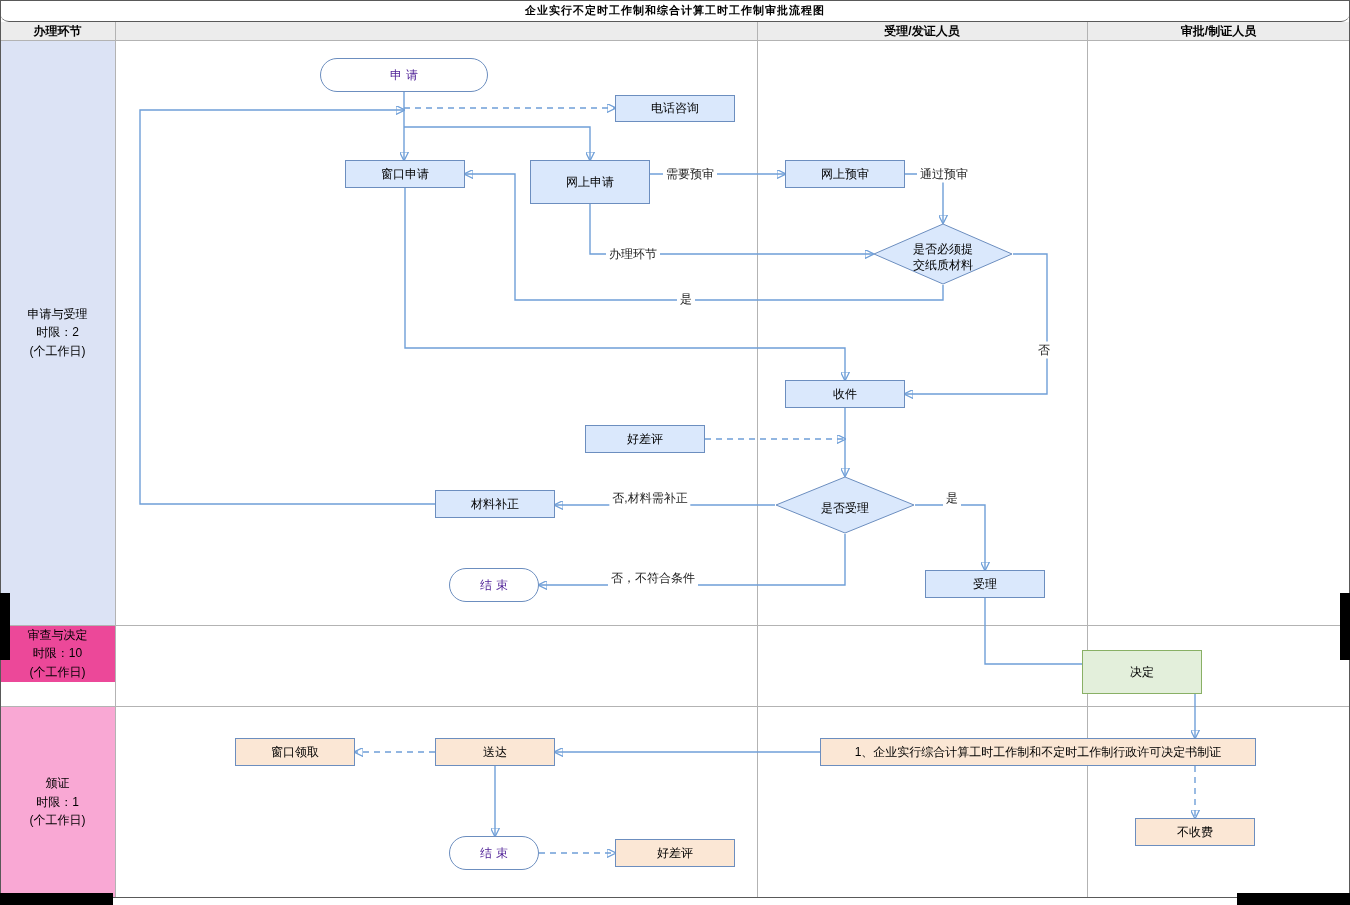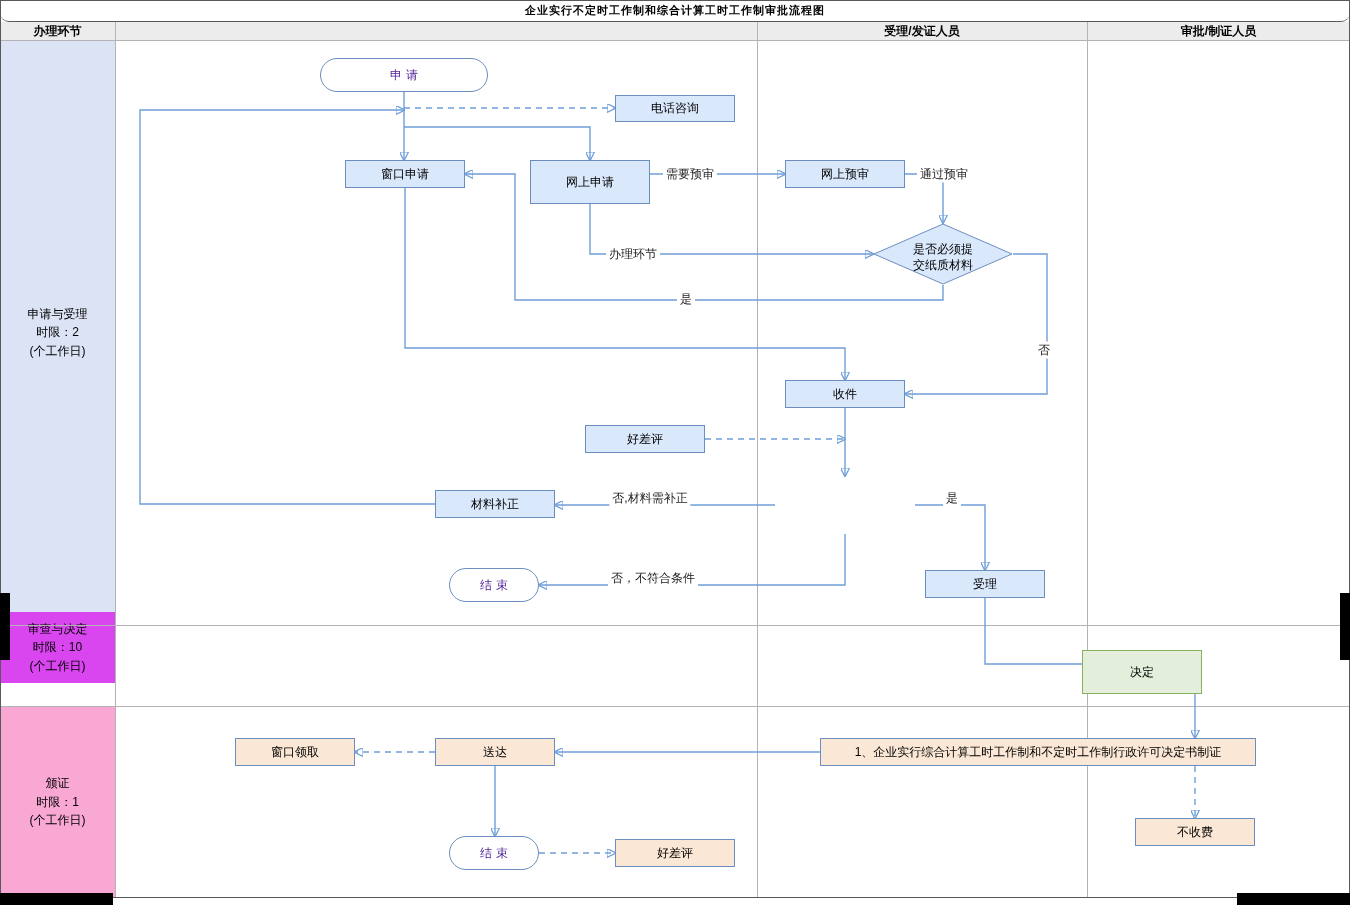--- a/index.html
+++ b/index.html
@@ -45,21 +45,21 @@
   .black-bar { position:absolute; background:#000; z-index:10; }
 </style>
 </head>
 <body>
 
 <div id="stage">
 
   <div class="lane-cell" style="top:40px;height:585px;background:#dce3f5">申请与受理
 时限：2
 (个工作日)</div>
-  <div class="lane-cell" style="top:612px;height:71px;background:#d946ef">审查与决定
+  <div class="lane-cell" style="top:625px;height:57px;background:#ec4899">审查与决定
 时限：10
 (个工作日)</div>
   <div class="lane-cell" style="top:706px;height:192px;background:#f9a8d4">颁证
 时限：1
 (个工作日)</div>
 
   <div class="title-bar">企业实行不定时工作制和综合计算工时工作制审批流程图</div>
   <div class="header-row"></div>
   <div class="header-cell" style="left:0;width:115px">办理环节</div>
   <div class="header-cell" style="left:757px;width:330px">受理/发证人员</div>
@@ -112,20 +112,26 @@
   <div class="node diamond" style="left:873px;top:223px;width:140px;height:62px">
     <svg viewBox="0 0 140 62" preserveAspectRatio="none">
       <polygon points="70,1 139,31 70,61 1,31"></polygon>
     </svg>
     <span class="dlabel" style="width:64px">是否必须提交纸质材料</span>
   </div>
 
   <div class="node box" style="left:785px;top:380px;width:120px;height:28px">收件</div>
   <div class="node box" style="left:585px;top:425px;width:120px;height:28px">好差评</div>
 
+  <div class="node diamond" style="left:775px;top:476px;width:140px;height:58px">
+    <svg viewBox="0 0 140 58" preserveAspectRatio="none">
+      <polygon points="70,1 139,29 70,57 1,29"></polygon>
+    </svg>
+    <span class="dlabel nowrap">是否受理</span>
+  </div>
 
   <div class="node box" style="left:435px;top:490px;width:120px;height:28px">材料补正</div>
   <div class="node box" style="left:925px;top:570px;width:120px;height:28px">受理</div>
   <div class="node stadium" style="left:449px;top:568px;width:90px;height:34px">结束</div>
 
   <div class="node box fill-green" style="left:1082px;top:650px;width:120px;height:44px">决定</div>
 
   <div class="node box fill-orange" style="left:235px;top:738px;width:120px;height:28px">窗口领取</div>
   <div class="node box fill-orange" style="left:435px;top:738px;width:120px;height:28px">送达</div>
   <div class="node box fill-orange nowrap" style="left:820px;top:738px;width:436px;height:28px">1、企业实行综合计算工时工作制和不定时工作制行政许可决定书制证</div>

